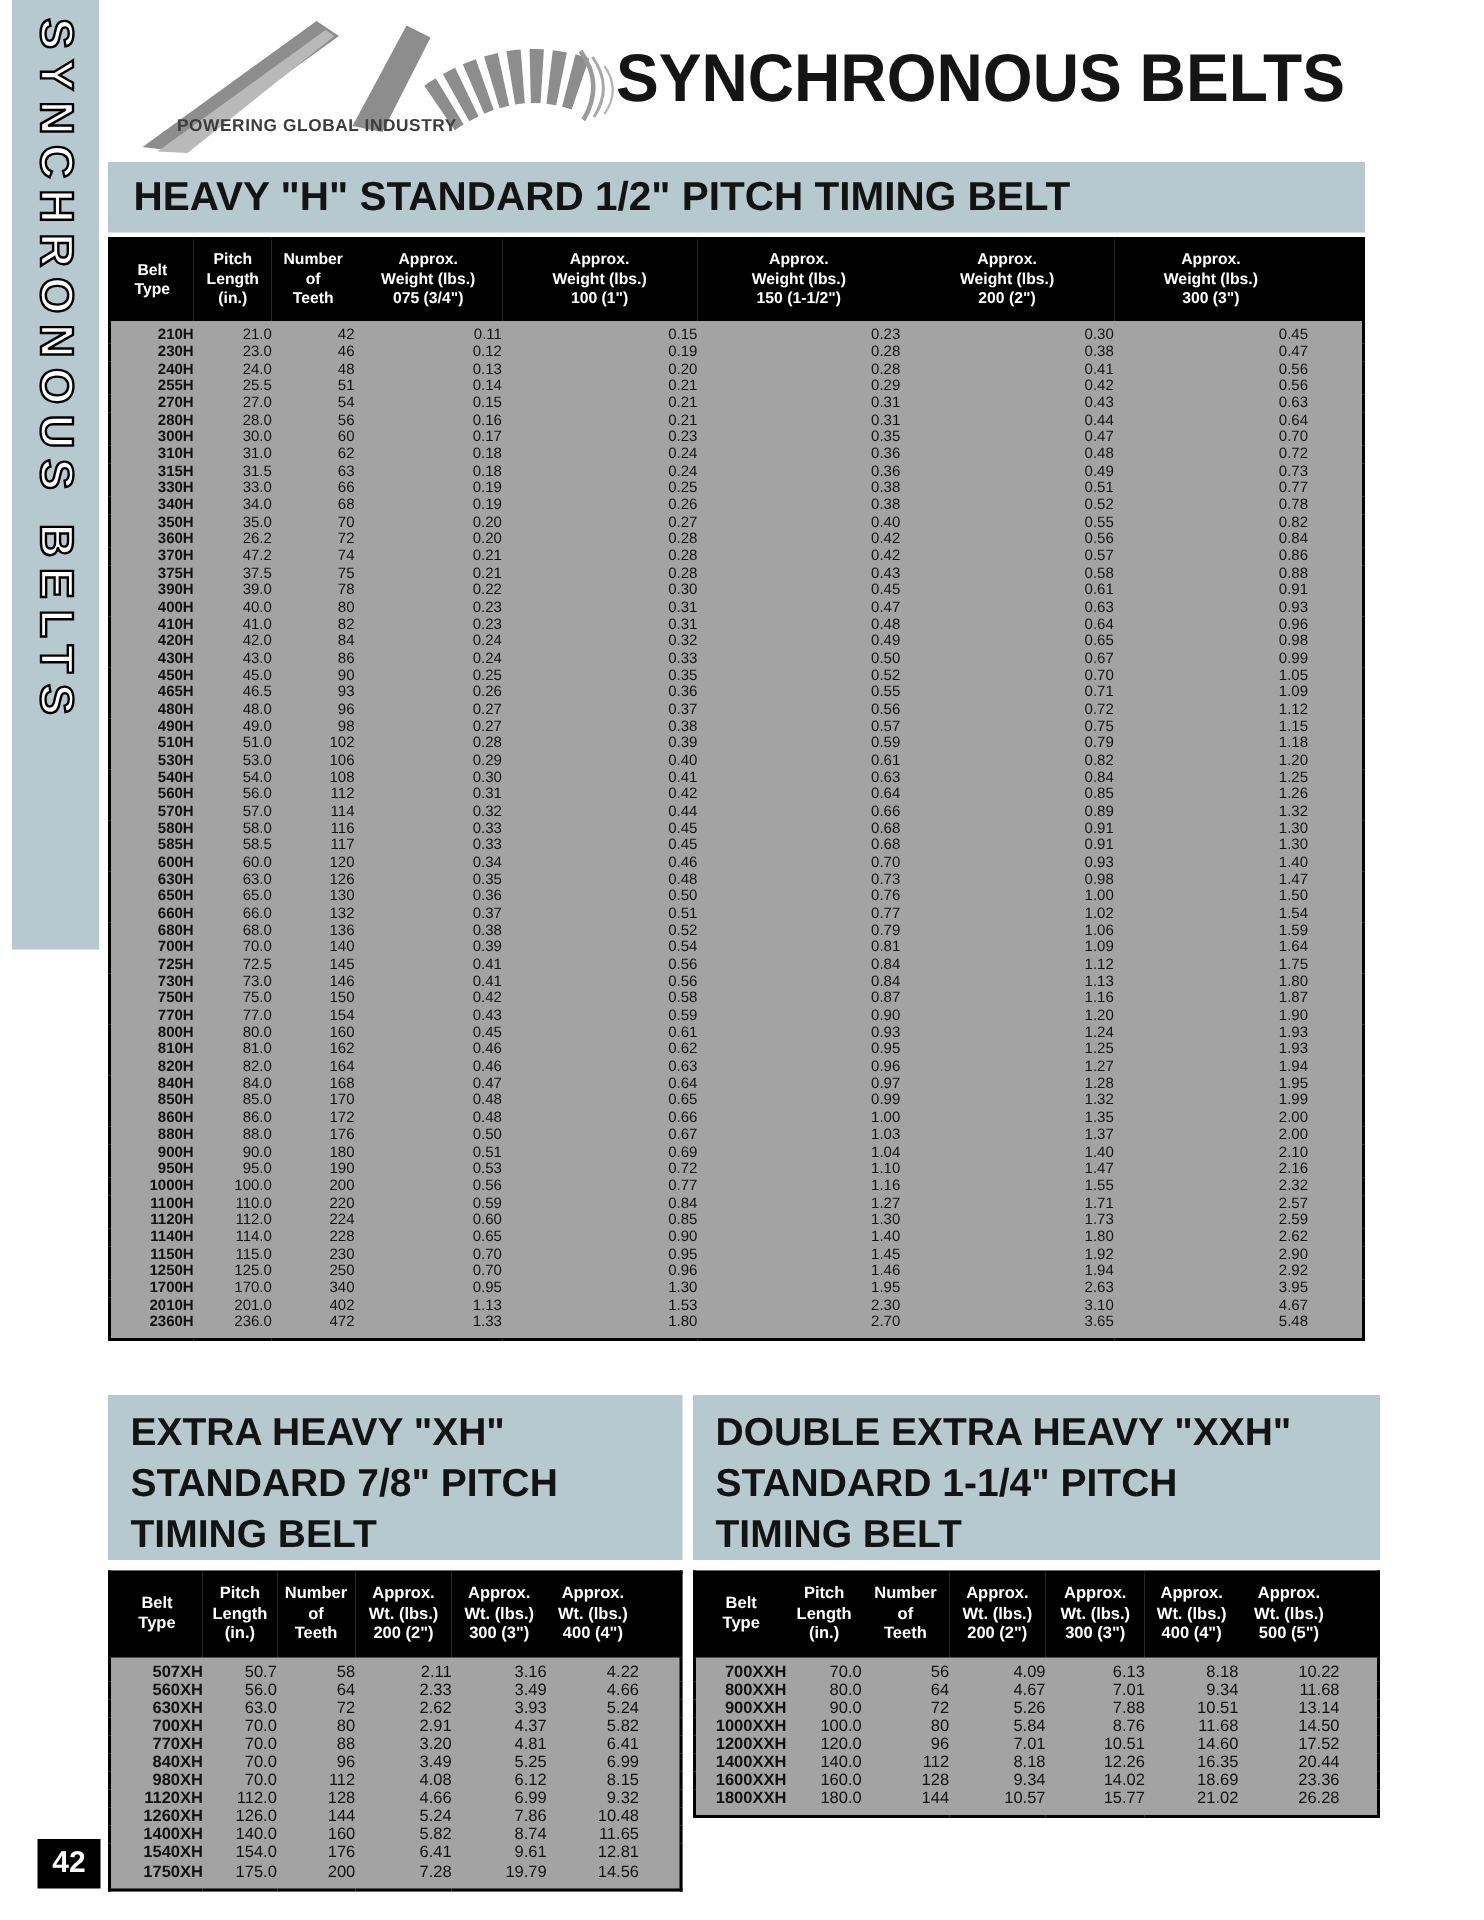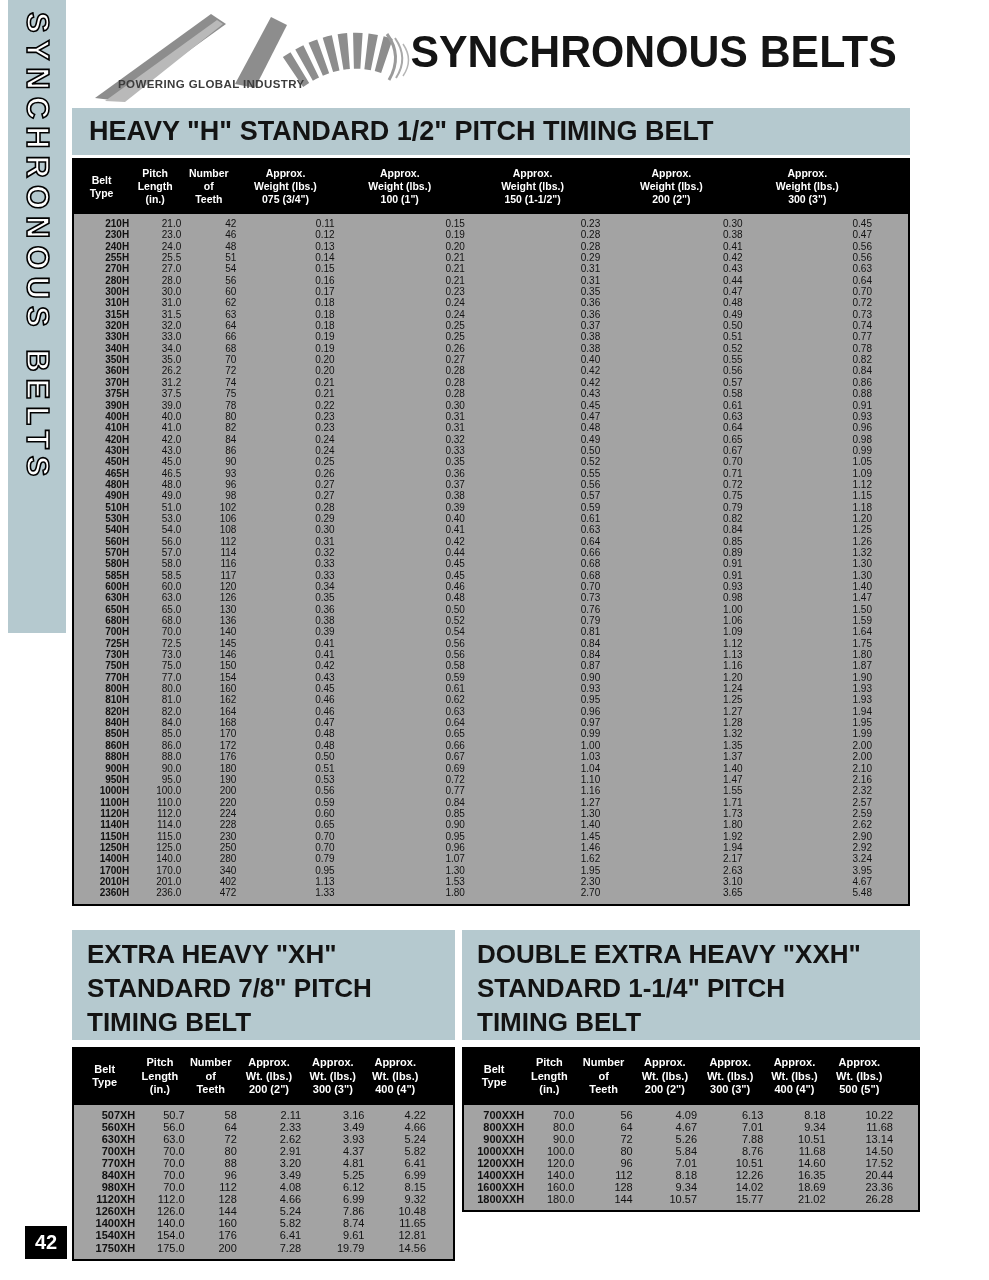--- a/index.html
+++ b/index.html
@@ -208,30 +208,20 @@
             <td>315H</td>
             <td>31.5</td>
             <td>63</td>
             <td>0.18</td>
             <td>0.24</td>
             <td>0.36</td>
             <td>0.49</td>
             <td>0.73</td>
           </tr>
           <tr>
-            <td>320H</td>
-            <td>32.0</td>
-            <td>64</td>
-            <td>0.18</td>
-            <td>0.25</td>
-            <td>0.37</td>
-            <td>0.50</td>
-            <td>0.74</td>
-          </tr>
-          <tr>
             <td>330H</td>
             <td>33.0</td>
             <td>66</td>
             <td>0.19</td>
             <td>0.25</td>
             <td>0.38</td>
             <td>0.51</td>
             <td>0.77</td>
           </tr>
           <tr>
@@ -259,21 +249,21 @@
             <td>26.2</td>
             <td>72</td>
             <td>0.20</td>
             <td>0.28</td>
             <td>0.42</td>
             <td>0.56</td>
             <td>0.84</td>
           </tr>
           <tr>
             <td>370H</td>
-            <td>31.2</td>
+            <td>47.2</td>
             <td>74</td>
             <td>0.21</td>
             <td>0.28</td>
             <td>0.42</td>
             <td>0.57</td>
             <td>0.86</td>
           </tr>
           <tr>
             <td>375H</td>
             <td>37.5</td>
@@ -468,20 +458,30 @@
             <td>650H</td>
             <td>65.0</td>
             <td>130</td>
             <td>0.36</td>
             <td>0.50</td>
             <td>0.76</td>
             <td>1.00</td>
             <td>1.50</td>
           </tr>
           <tr>
+            <td>660H</td>
+            <td>66.0</td>
+            <td>132</td>
+            <td>0.37</td>
+            <td>0.51</td>
+            <td>0.77</td>
+            <td>1.02</td>
+            <td>1.54</td>
+          </tr>
+          <tr>
             <td>680H</td>
             <td>68.0</td>
             <td>136</td>
             <td>0.38</td>
             <td>0.52</td>
             <td>0.79</td>
             <td>1.06</td>
             <td>1.59</td>
           </tr>
           <tr>
@@ -676,30 +676,20 @@
           </tr>
           <tr>
             <td>1250H</td>
             <td>125.0</td>
             <td>250</td>
             <td>0.70</td>
             <td>0.96</td>
             <td>1.46</td>
             <td>1.94</td>
             <td>2.92</td>
-          </tr>
-          <tr>
-            <td>1400H</td>
-            <td>140.0</td>
-            <td>280</td>
-            <td>0.79</td>
-            <td>1.07</td>
-            <td>1.62</td>
-            <td>2.17</td>
-            <td>3.24</td>
           </tr>
           <tr>
             <td>1700H</td>
             <td>170.0</td>
             <td>340</td>
             <td>0.95</td>
             <td>1.30</td>
             <td>1.95</td>
             <td>2.63</td>
             <td>3.95</td>

